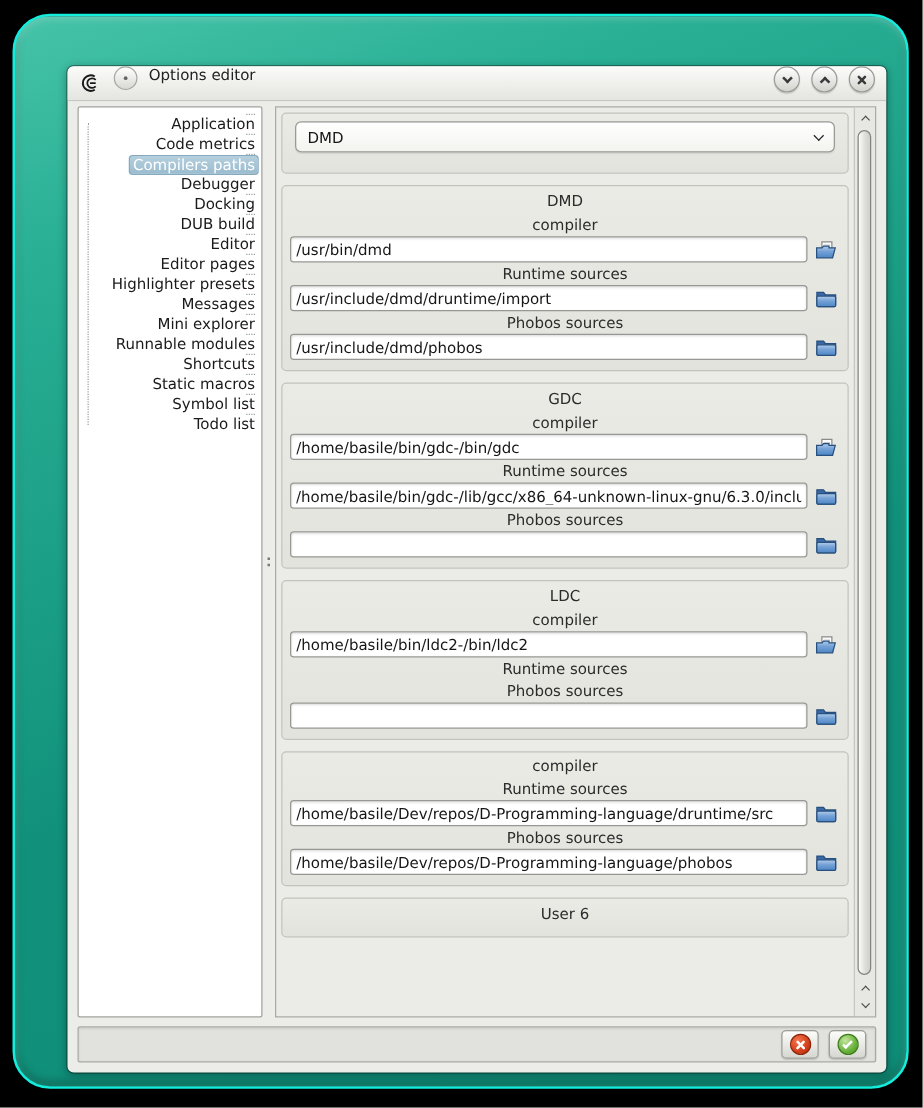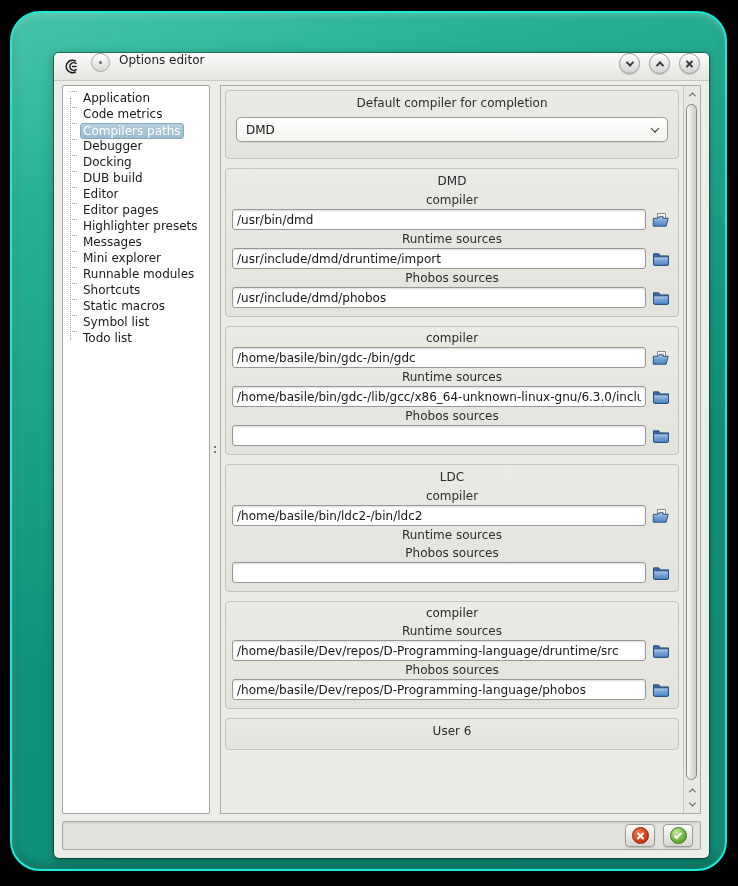--- a/index.html
+++ b/index.html
@@ -83,21 +83,21 @@
     border-radius:2px;
     padding:5px 2px 0 4px;
     position:relative;
     overflow:hidden;
   }
   .tree { position:relative; }
   .tree::before {
     content:""; position:absolute; left:3px; top:7px; height:242px;
     border-left:1px dotted #98a2a2;
   }
-  .trow { height:16px; display:flex; align-items:flex-start; white-space:nowrap; }
+  .trow { height:16px; display:flex; align-items:flex-end; white-space:nowrap;flex-direction:column; }
   .stub { width:7px; border-top:1px dotted #98a2a2; margin:0 3px 0 3px; flex:none; }
   .tlabel { padding:0 3px; border-radius:3px; line-height:14px; color:#1a1a1a; }
   .trow.selected .tlabel {
     background:linear-gradient(#b5cfdd,#9abccf);
     border:1px solid #85aabf;
     color:#fff;
     padding:0 2px;
   }
 
   
@@ -328,21 +328,20 @@
     <span class="stub"></span>
     <span class="tlabel">Todo list</span>
   </div>
           </div>
       </div>
       <div class="splitter"></div>
       <div class="main-panel">
         <div class="scroll-content">
 
           <section class="group">
-            <div class="group-title">Default compiler for completion</div>
             <div class="combo">
               <span class="combo-label">DMD</span>
               <span class="chev down"></span>
             </div>
           </section>
 
           <div id="groups-host">
               <section class="group">
     <div class="group-title">DMD</div>
     <div class="group-fields">
@@ -382,20 +381,21 @@
         <svg class="svg-folder" width="18" height="16" viewBox="0 0 18 16">
           <path d="M1.5 2.8 h5.3 l1.6 2.1 h8.1 v8.2 a1.2 1.2 0 0 1 -1.2 1.2 H2.7 a1.2 1.2 0 0 1 -1.2 -1.2 z" fill="#3a68a6" stroke="#28507e" stroke-width="1"></path>
           <rect x="1.5" y="5.8" width="15" height="8.5" rx="1.2" fill="url(#gradFolder)" stroke="#28507e" stroke-width="1"></rect>
         </svg>
       </button>
     </div>
   </div>
                 </div>
   </section>
               <section class="group">
+    <div class="group-title">GDC</div>
     <div class="group-fields">
                   <div class="field">
     <div class="field-label">compiler</div>
     <div class="field-row">
       <input class="path-input" type="text" value="/home/basile/bin/gdc-/bin/gdc" style="">
       <button class="icon-btn ic-file">
         <svg class="svg-openfile" width="18" height="16" viewBox="0 0 18 16">
           <path d="M5.5 1.5 h8 v10 h-8 z" fill="#fdfdfd" stroke="#8a8a8a" stroke-width="1"></path>
           <path d="M7 4 h5 M7 6 h5" stroke="#c9c9c9" stroke-width="0.8"></path>
           <path d="M1.3 14.2 V6.3 h4.3 l1.2 -1.5 h4.4 v1.5 h5 l-2.1 7.9 z" fill="url(#gradFolder)" stroke="#28507e" stroke-width="1"></path>

